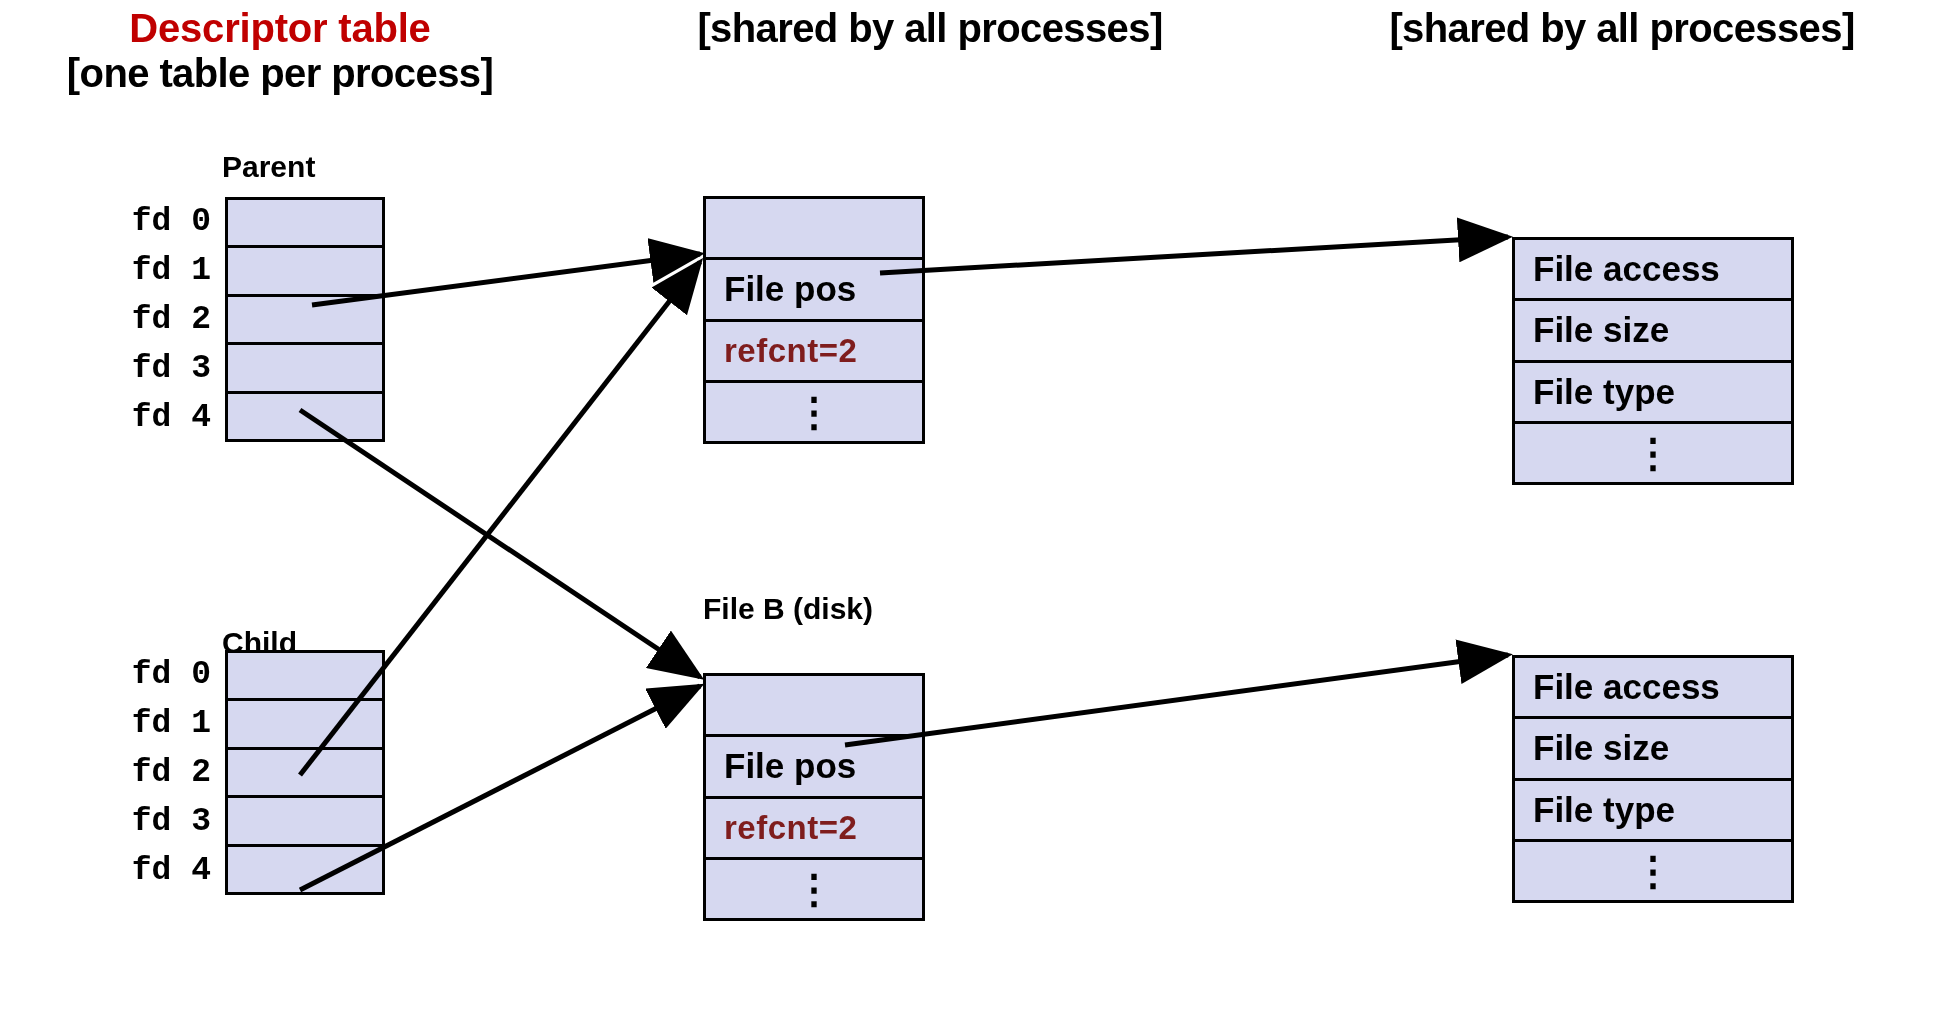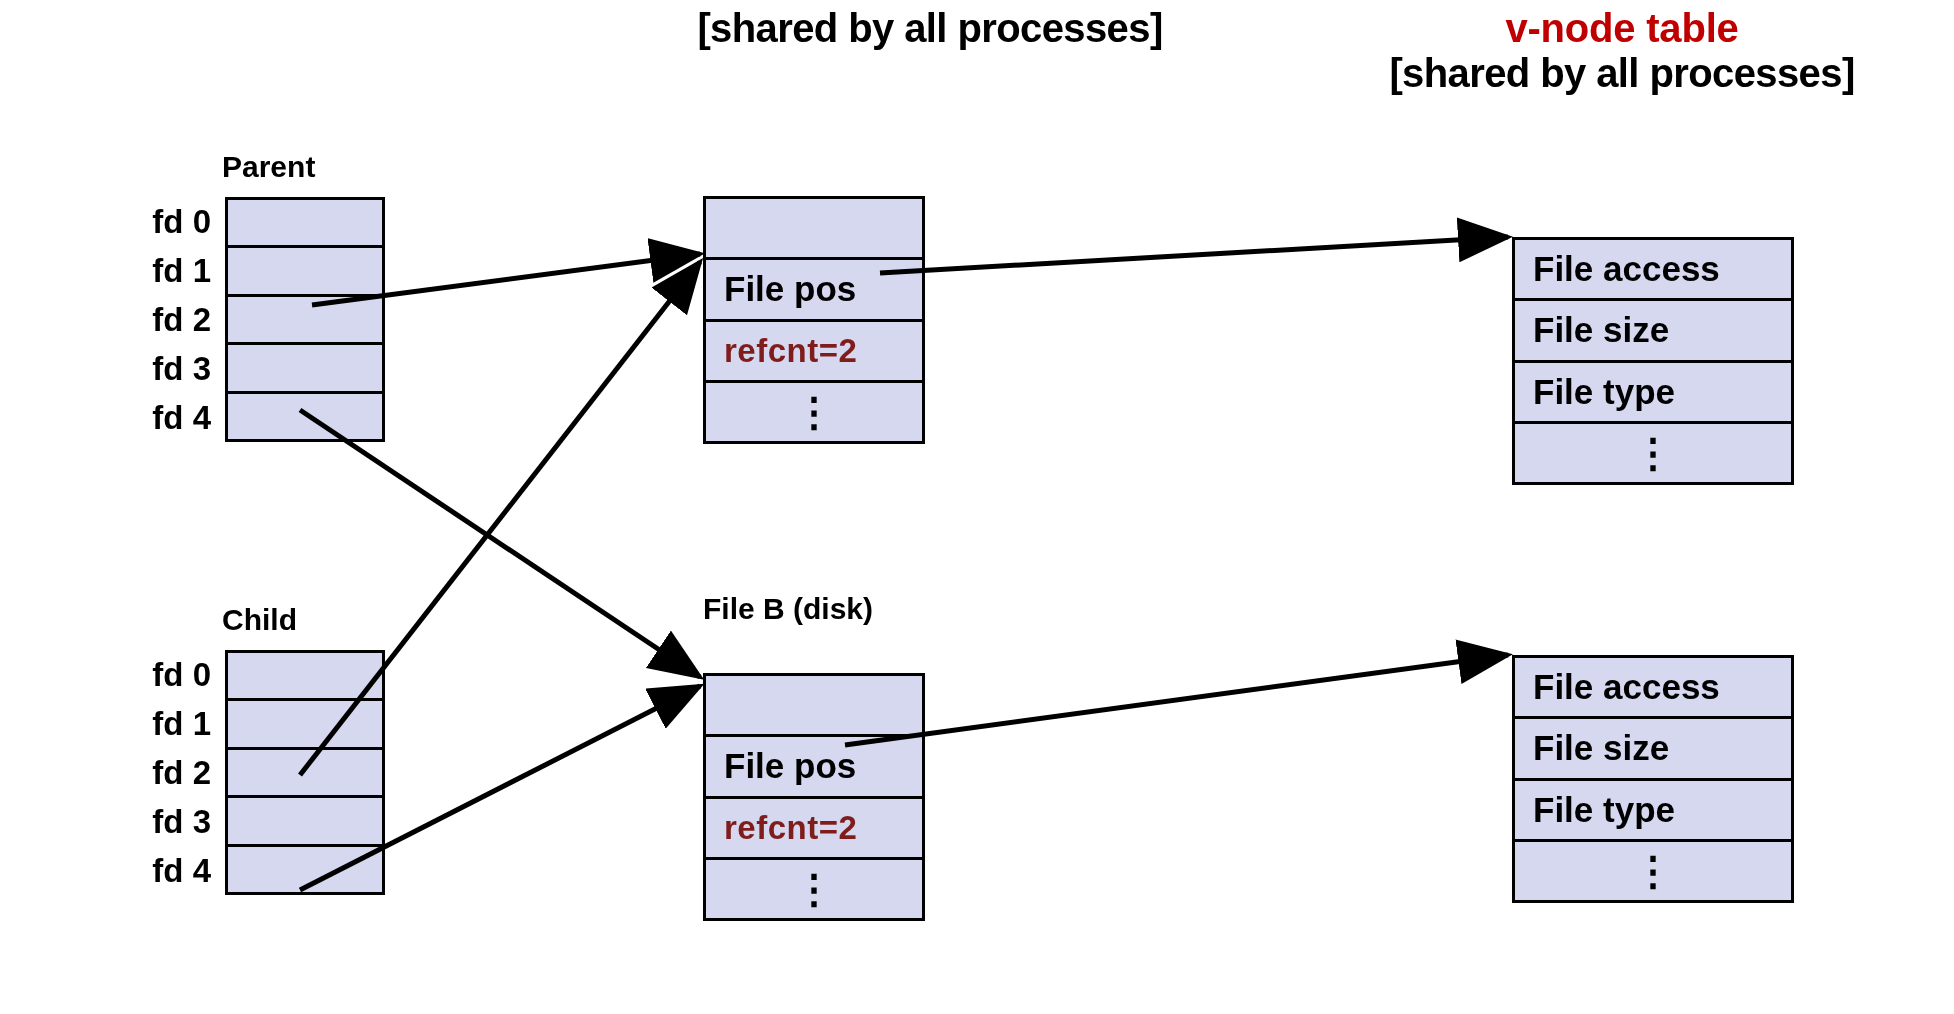--- a/index.html
+++ b/index.html
@@ -93,43 +93,47 @@
   .fdlabels .fdlab {
     flex: 1 1 0;
     display: flex;
     align-items: center;
     justify-content: flex-end;
     font-size: 33px;
     font-weight: bold;
     color: #000000;
     white-space: nowrap;
     padding-right: 14px;
+    font-family: Liberation Mono, monospace;
   }
 
   
   #arrows {
     position: absolute;
     left: 0; top: 0;
     width: 1954px;
     height: 1014px;
     pointer-events: none;
   }
 </style>
 </head>
 <body>
 
 <div id="stage">
 
+  <div class="col-head" style="left:0px; top:6px; width:560px;">
+    <span class="t1">Descriptor table</span>
+    <span class="t2">[one table per process]</span>
+  </div>
 
   <div class="col-head" style="left:600px; top:6px; width:660px;">
     <span class="t2">[shared by all processes]</span>
   </div>
 
   <div class="col-head" style="left:1290px; top:6px; width:664px;">
-    <span class="t1">v-node table</span>
     <span class="t2">[shared by all processes]</span>
   </div>
 
   <div class="caption" style="left:222px; top:150px;">Parent</div>
 
   <div class="fdlabels" style="left:60px; top:197px; width:165px; height:245px;">
     <div class="fdlab">fd 0</div>
     <div class="fdlab">fd 1</div>
     <div class="fdlab">fd 2</div>
     <div class="fdlab">fd 3</div>
@@ -137,21 +141,21 @@
   </div>
 
   <div class="tbl fdtbl" style="left:225px; top:197px; width:160px; height:245px;">
     <div class="cell"></div>
     <div class="cell"></div>
     <div class="cell"></div>
     <div class="cell"></div>
     <div class="cell"></div>
   </div>
 
-  <div class="caption" style="left:222px; top:603px;">Child</div>
+  <div class="caption" style="left:222px; top:626px;">Child</div>
 
   <div class="fdlabels" style="left:60px; top:650px; width:165px; height:245px;">
     <div class="fdlab">fd 0</div>
     <div class="fdlab">fd 1</div>
     <div class="fdlab">fd 2</div>
     <div class="fdlab">fd 3</div>
     <div class="fdlab">fd 4</div>
   </div>
 
   <div class="tbl fdtbl" style="left:225px; top:650px; width:160px; height:245px;">

